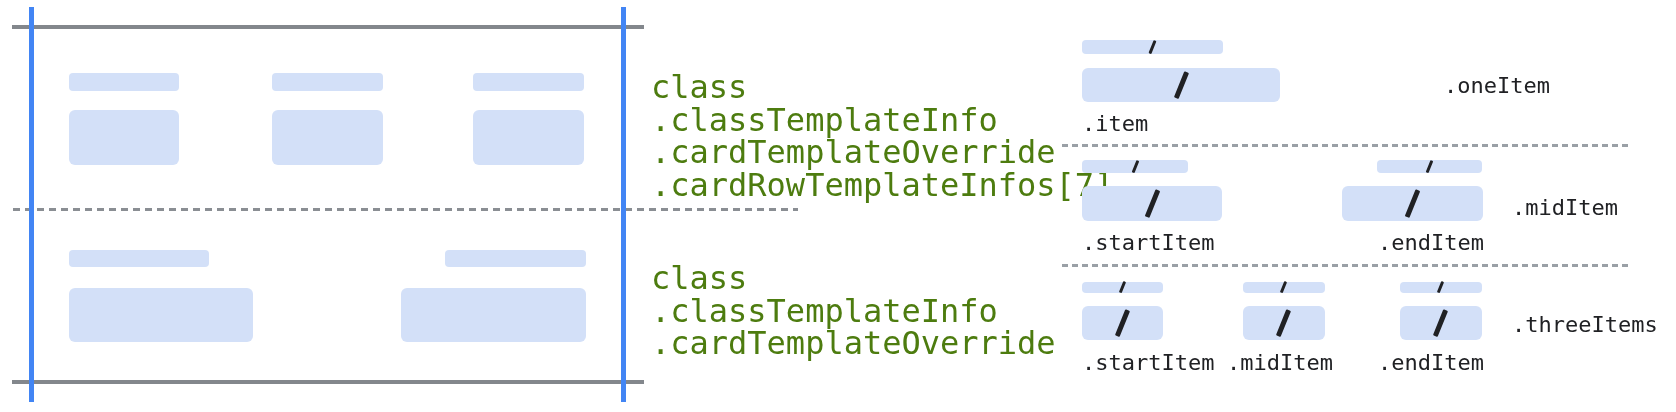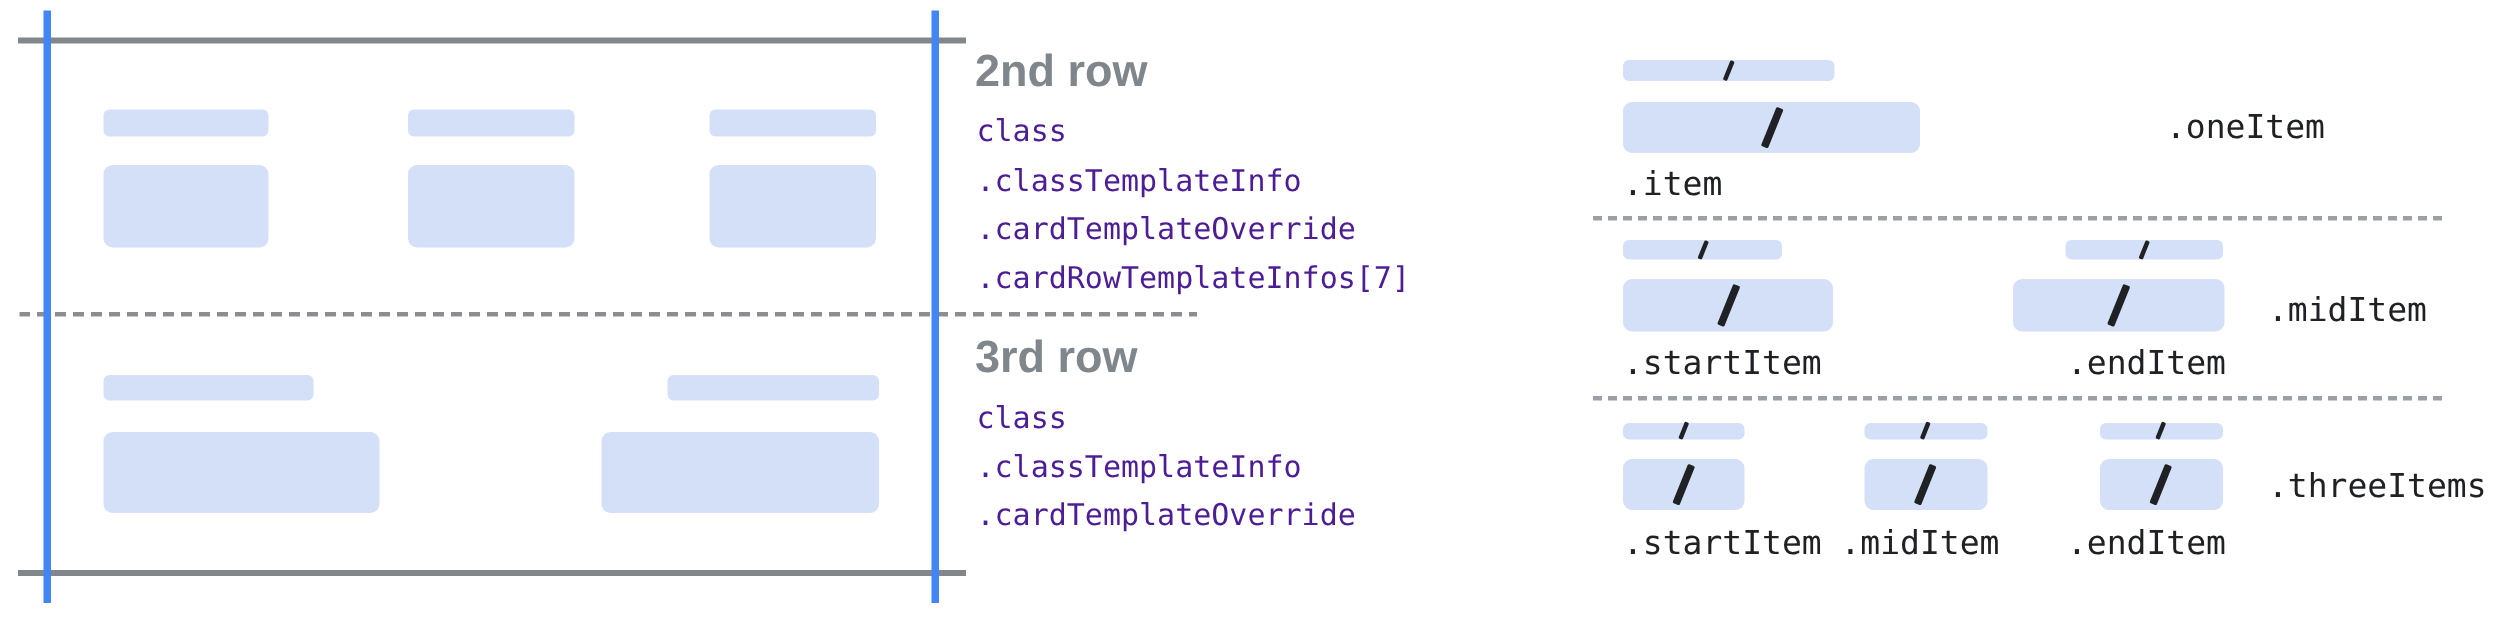--- a/index.html
+++ b/index.html
@@ -10,21 +10,21 @@
   .dash-left{position:absolute;height:3px;
      background:repeating-linear-gradient(to right,#8a8e93 0 7px,transparent 7px 12px);}
   .dash-right{position:absolute;height:3px;
      background:repeating-linear-gradient(to right,#9aa0a6 0 6px,transparent 6px 10px);}
   .bar{position:absolute;background:#d3e0f8;border-radius:4px;}
   .bar.big{border-radius:6px;}
   .slash{position:absolute;background:#202124;border-radius:1px;transform:rotate(22deg);}
   .heading{position:absolute;font-weight:bold;font-size:30px;line-height:34px;color:#7f868c;
            white-space:nowrap;}
   .code{position:absolute;font-family:"DejaVu Sans Mono","Liberation Mono",monospace;
-        font-size:20px;line-height:32.6px;color:#4c1d95;white-space:nowrap;}
+        font-size:32px;line-height:32.6px;color:#4d7c0f;white-space:nowrap;}
   .label{position:absolute;font-family:"DejaVu Sans Mono","Liberation Mono",monospace;
          font-size:22px;line-height:24px;color:#202124;white-space:nowrap;}
 </style>
 </head>
 <body>
 
 <div class="canvas">
 
   <div>
     <div class="hline" style="left:12px;top:25px;width:632px;"></div>
@@ -39,29 +39,27 @@
     <div class="bar big" style="left:272px;top:110px;width:111px;height:55px;"></div>
     <div class="bar" style="left:473px;top:73px;width:111px;height:18px;"></div>
     <div class="bar big" style="left:473px;top:110px;width:111px;height:55px;"></div>
 
     <div class="bar" style="left:69px;top:250px;width:140px;height:17px;"></div>
     <div class="bar big" style="left:69px;top:288px;width:184px;height:54px;"></div>
     <div class="bar" style="left:445px;top:250px;width:141px;height:17px;"></div>
     <div class="bar big" style="left:401px;top:288px;width:185px;height:54px;"></div>
   </div>
 
-  <div class="heading" style="left:650px;top:31px;">2nd row</div>
   <div class="code" style="left:651px;top:71px;">
     <div>class</div>
     <div>.classTemplateInfo</div>
     <div>.cardTemplateOverride</div>
     <div>.cardRowTemplateInfos[7]</div>
   </div>
 
-  <div class="heading" style="left:650px;top:222px;">3rd row</div>
   <div class="code" style="left:651px;top:262px;">
     <div>class</div>
     <div>.classTemplateInfo</div>
     <div>.cardTemplateOverride</div>
   </div>
 
   <div>
     <div class="bar" style="left:1082px;top:40px;width:141px;height:14px;"></div>
     <div class="slash" style="left:1151px;top:40px;width:2.5px;height:14px;"></div>
     <div class="bar big" style="left:1082px;top:68px;width:198px;height:34px;"></div>

